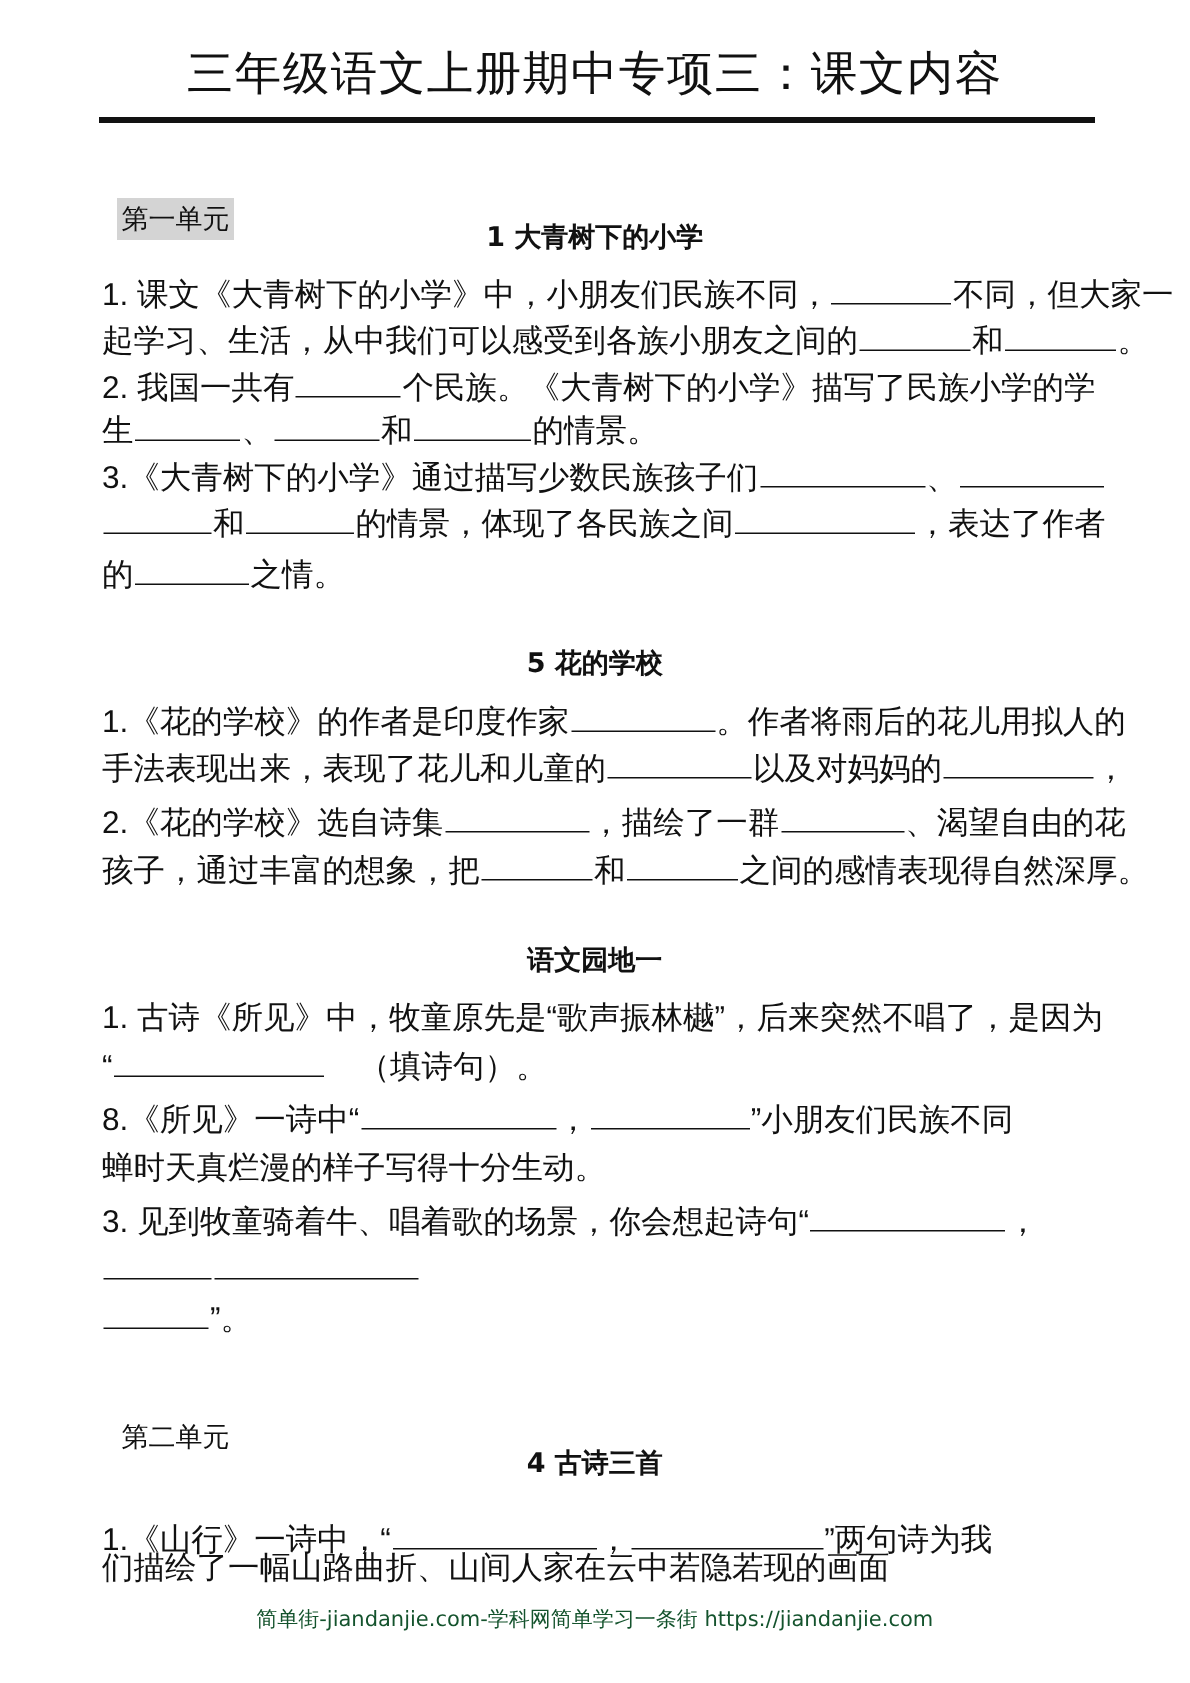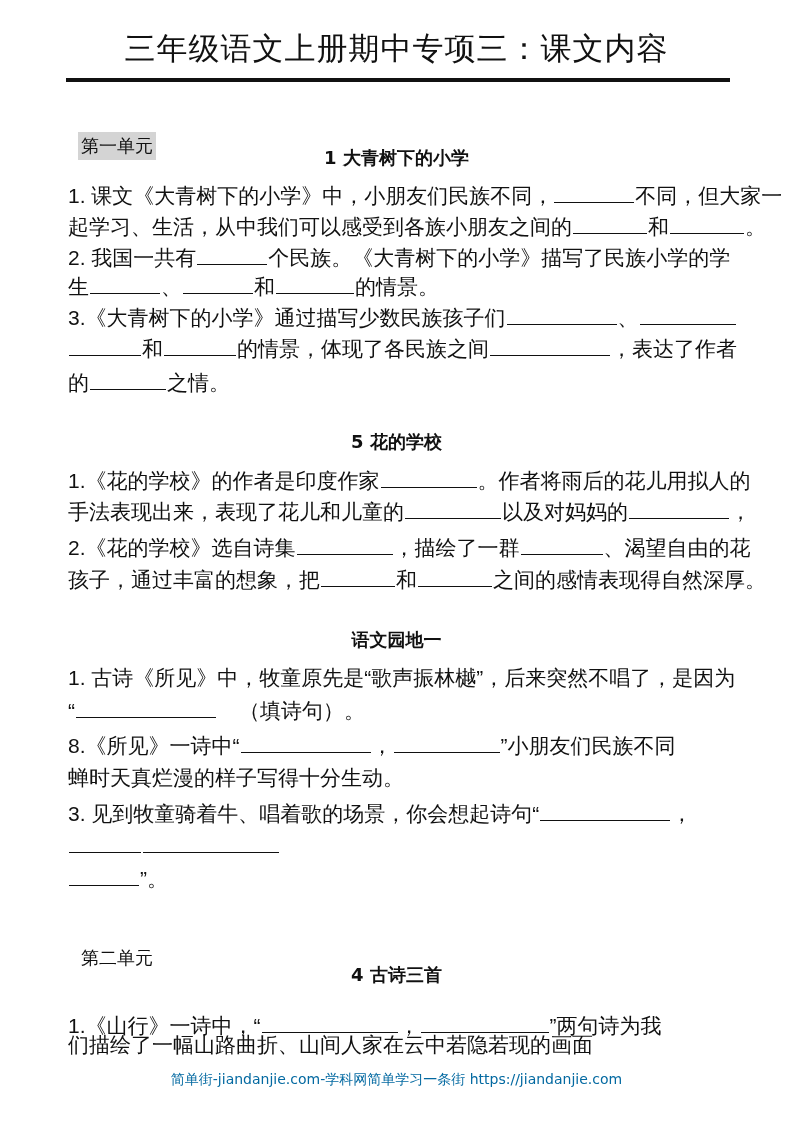--- a/index.html
+++ b/index.html
@@ -31,21 +31,21 @@
   .line {
     position: absolute; left: 68px; font-size: 21px; white-space: nowrap;
     font-family: Liberation Sans, sans-serif;
   }
   .blank {
     display: inline-block; border-bottom: 1px solid #111; height: 1em;
     vertical-align: baseline; margin: 0 1px;
   }
   .footer {
     position: absolute; left: 0; width: 793px; top: 1071px; text-align: center;
-    font-size: 14px; color: #0369a1;
+    font-size: 14px; color: #14532d;
     font-family: "DejaVu Sans", "Liberation Sans", sans-serif;
   }
 </style>
 </head>
 <body>
 
 <div class="title">三年级语文上册期中专项三：课文内容</div>
 <div class="title-rule"></div>
 
 <div class="unit shaded" style="top:132px;">第一单元</div>

